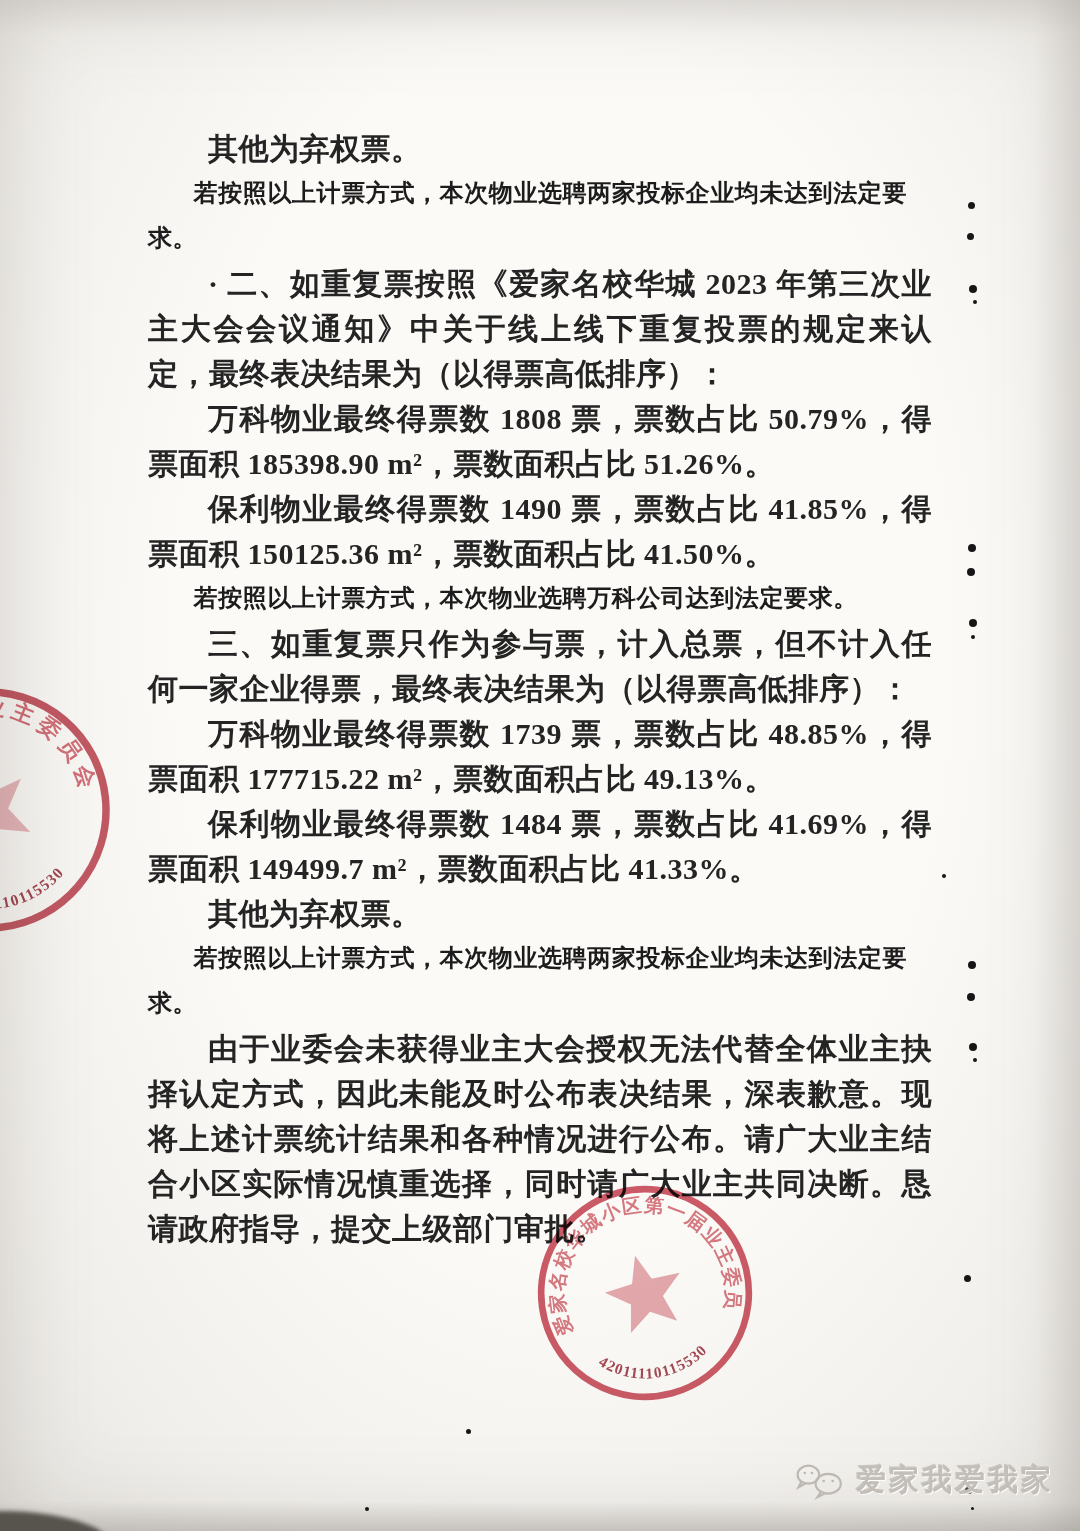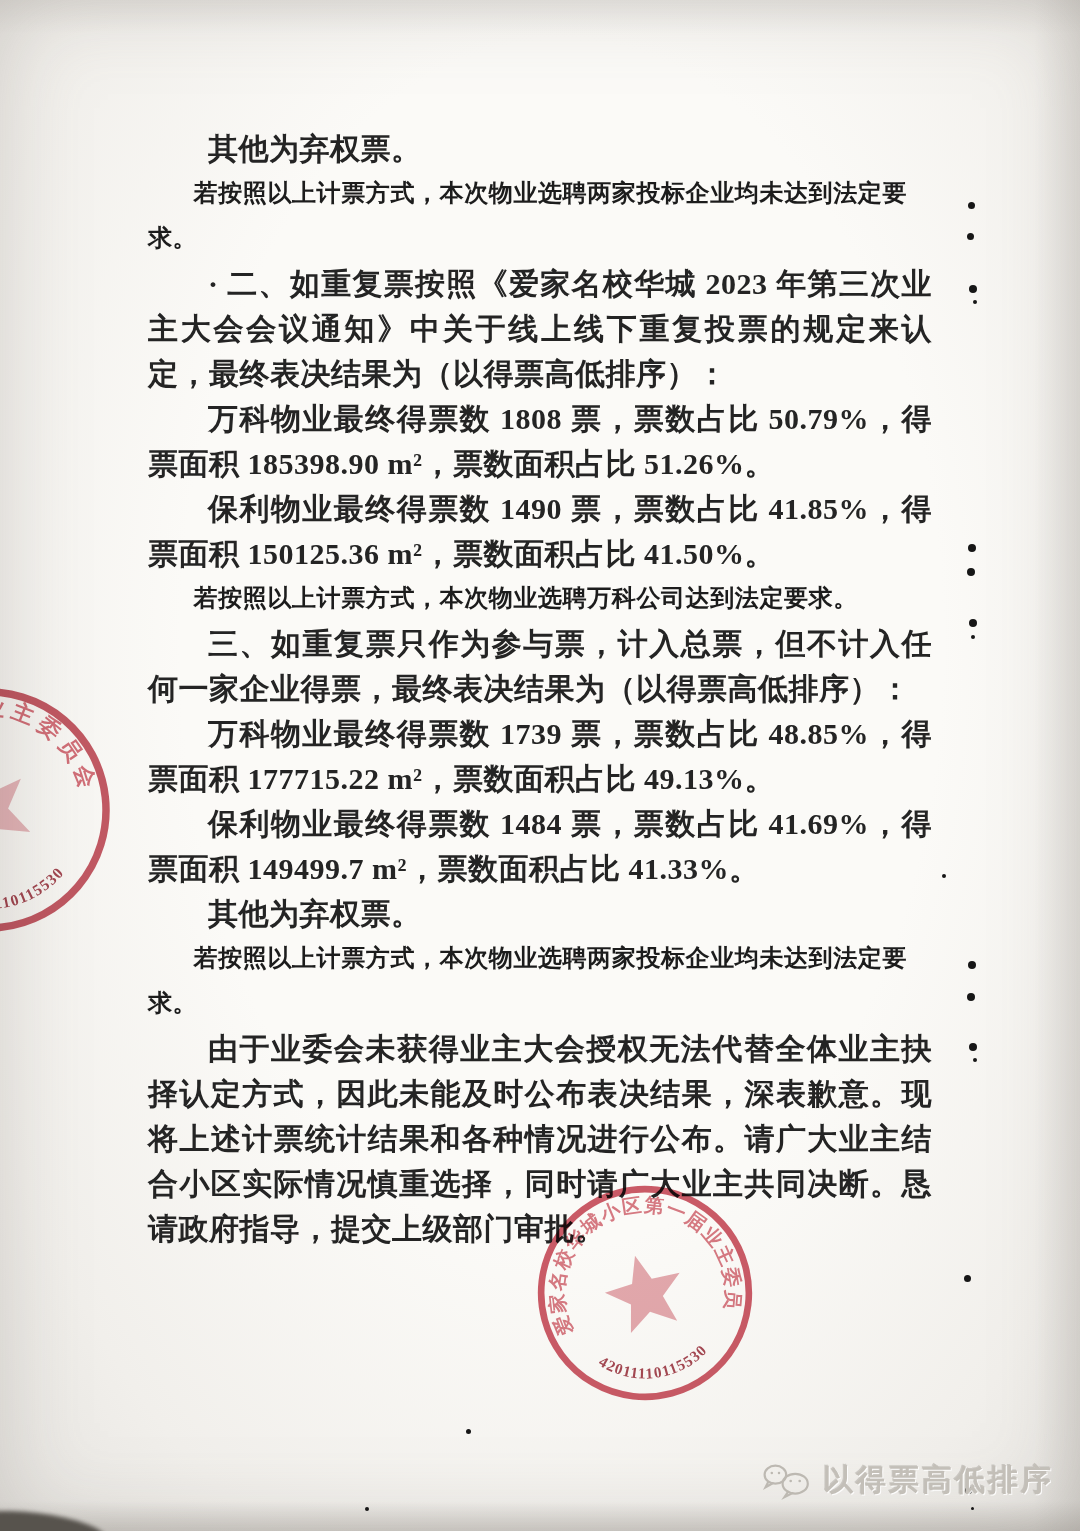--- a/index.html
+++ b/index.html
@@ -140,17 +140,17 @@
     <svg width="54" height="40" viewBox="0 0 60 44" fill="none" stroke="#bdb9b2" stroke-width="2.4" stroke-linecap="round">
       <ellipse cx="16" cy="15" rx="12" ry="10"></ellipse>
       <path d="M8 23 L5 29 L13 24.5"></path>
       <circle cx="12" cy="13" r="1.4" fill="#bdb9b2" stroke="none"></circle>
       <circle cx="20" cy="13" r="1.4" fill="#bdb9b2" stroke="none"></circle>
       <ellipse cx="38" cy="25" rx="14" ry="11"></ellipse>
       <path d="M30 34 L26 40 L35 35.5"></path>
       <circle cx="33" cy="22" r="1.5" fill="#bdb9b2" stroke="none"></circle>
       <circle cx="43" cy="22" r="1.5" fill="#bdb9b2" stroke="none"></circle>
     </svg>
-    <span class="watermark-text">以得票高低排序</span>
+    <span class="watermark-text">爱家我爱我家</span>
   </div>
 
   <div class="corner-shadow"></div>
 </div>
 
 </body></html>

